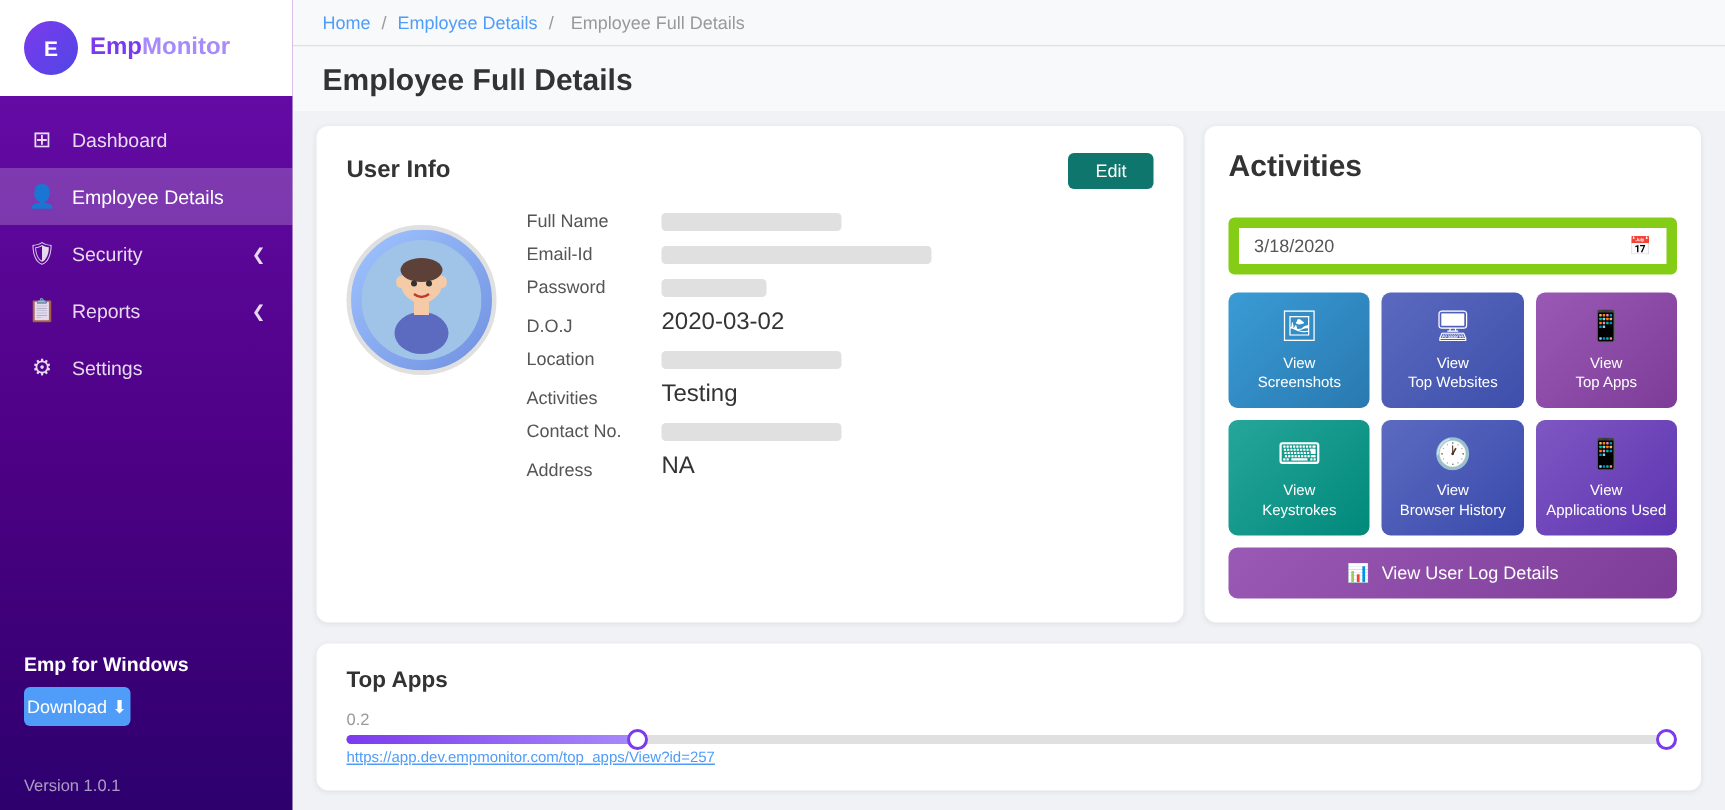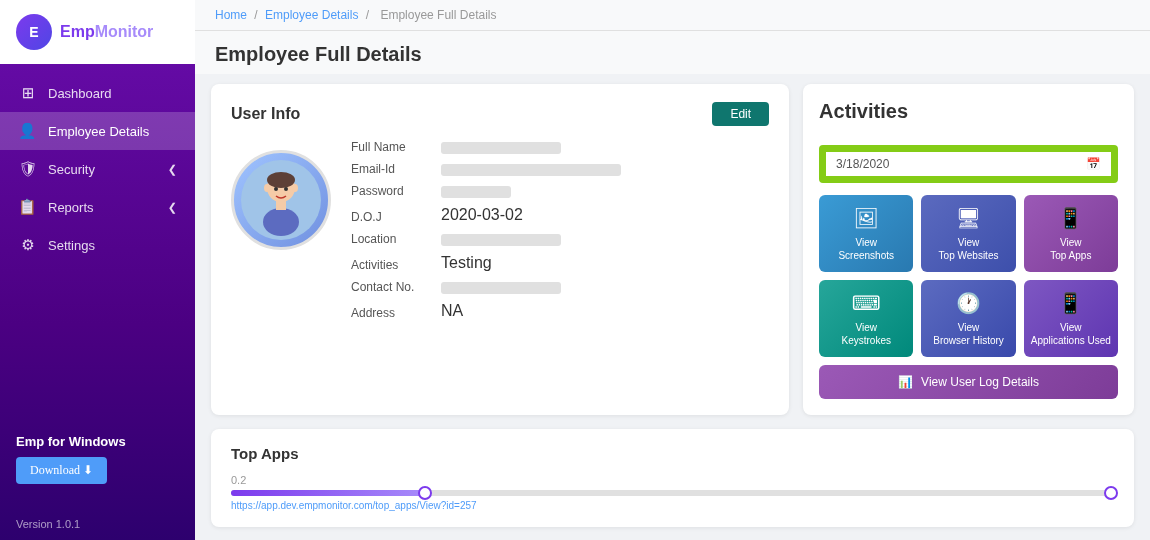--- a/index.html
+++ b/index.html
@@ -48,24 +48,24 @@
     .sidebar-download {
       padding: 16px;
       margin-bottom: 8px;
     }
     .sidebar-download-title { font-size: 13px; font-weight: bold; margin-bottom: 8px; color: white; }
     .download-btn {
       background: #4f9cf9;
       color: white;
       border: none;
       border-radius: 4px;
-      padding: 6px 14px;
+      padding: 6px 2px;
       font-size: 12px;
       cursor: pointer;
-      display: flex; align-items: center; gap: 6px; font-family: Liberation Serif, serif;
+      display: flex; align-items: center; gap: 6px;
     }
     .sidebar-version { padding: 10px 16px; font-size: 11px; color: rgba(255,255,255,0.6); }
 
     
     .main-content {
       flex: 1;
       display: flex;
       flex-direction: column;
       overflow: hidden;
     }
@@ -252,20 +252,21 @@
       background: white;
       border: 2px solid #7c3aed;
       border-radius: 50%;
       position: absolute;
       top: -4px;
       right: -4px;
     }
     .url-bar {
       font-size: 10px; color: #4f9cf9;
       margin-top: 4px;
+      text-decoration: underline;
     }
   </style>
 </head>
 <body>
 
 <div class="sidebar">
   <div class="sidebar-logo">
     <div class="sidebar-logo-icon">E</div>
     <div class="sidebar-logo-text">
       <span>Emp</span><span style="color:#a78bfa">Monitor</span>

